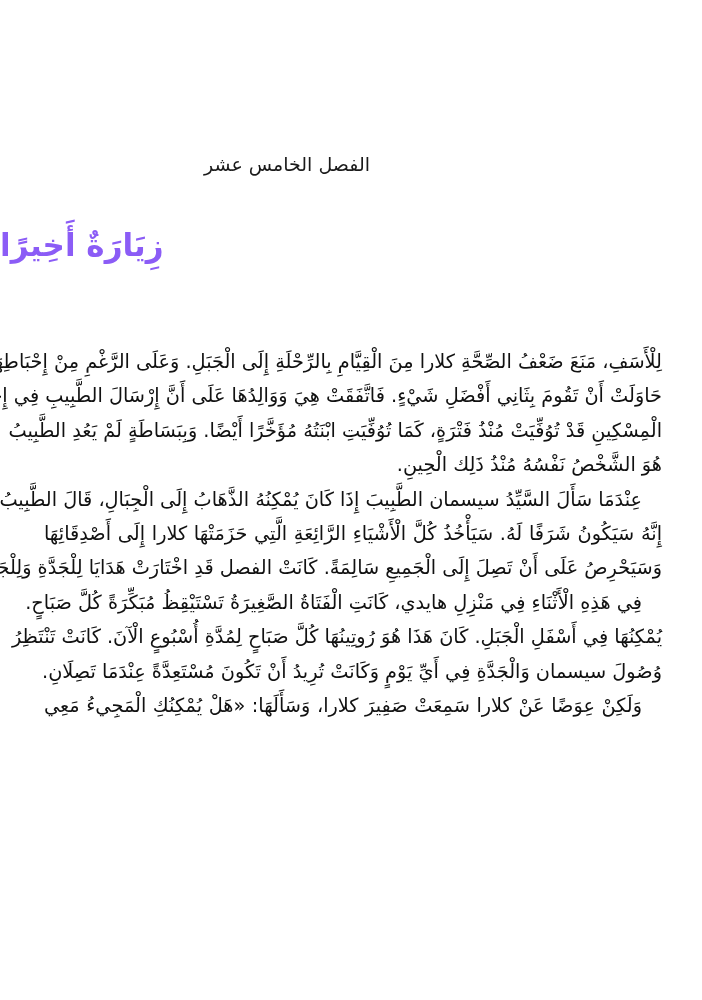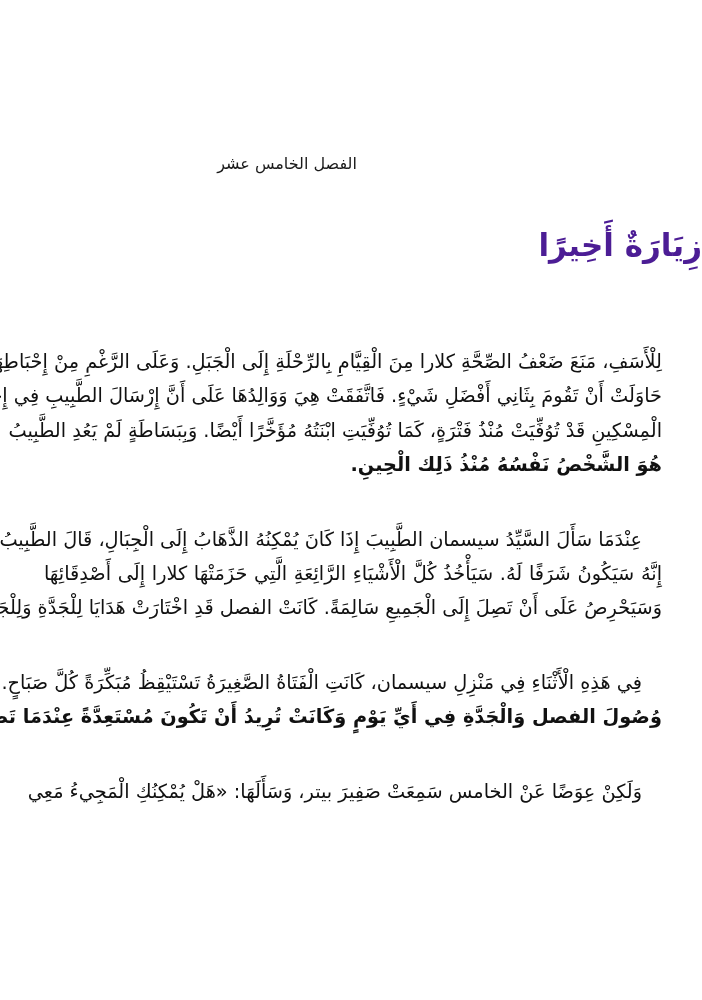--- a/index.html
+++ b/index.html
@@ -1,23 +1,23 @@
 <!DOCTYPE html>
 <html lang="ar" dir="rtl"><head>
 <meta charset="utf-8">
 <style>
   html, body { margin:0; padding:0; background:#ffffff; }
   body { width:702px; height:1000px; overflow:hidden; position:relative; font-family:"DejaVu Sans", sans-serif; color:#111111; }
-  .chapter-label { position:absolute; top:150px; left:0; width:574px; text-align:center; font-size:16px; line-height:28px; color:#1a1a1a; }
-  .title { position:absolute; top:220px; left:0; width:702px; text-align:right; font-size:31px; font-weight:bold; line-height:50px; color:#4c1d95; }
+  .chapter-label { position:absolute; top:150px; left:0; width:574px; text-align:center; font-size:19px; line-height:28px; color:#1a1a1a; }
+  .title { position:absolute; top:220px; left:0; width:702px; text-align:left; font-size:31px; font-weight:bold; line-height:50px; color:#8b5cf6; }
   .body { position:absolute; top:345px; left:44px; width:618px; direction:rtl; }
   .para { font-size:19.3px; line-height:34.4px; text-align:justify; text-align-last:right; margin:0; }
   .para .line { display:block; text-align:justify; text-align-last:justify; white-space:nowrap; }
-  .para .line.last { text-align-last:right;font-weight:bold; }
-  .para .line.indent { padding-right:20px;margin-top:40px; }
+  .para .line.last { text-align-last:right; }
+  .para .line.indent { padding-right:20px; }
 </style>
 </head>
 <body>
 
 <div>
   <div class="chapter-label">الفصل الخامس عشر</div>
   <div class="title">زِيَارَةٌ أَخِيرًا</div>
 
   <div class="body">
     <p class="para">
@@ -25,22 +25,23 @@
       <span class="line">حَاوَلَتْ أَنْ تَقُومَ بِثَانِي أَفْضَلِ شَيْءٍ. فَاتَّفَقَتْ هِيَ وَوَالِدُهَا عَلَى أَنَّ إِرْسَالَ الطَّبِيبِ فِي إِجَازَةٍ</span>
       <span class="line">الْمِسْكِينِ قَدْ تُوُفِّيَتْ مُنْذُ فَتْرَةٍ، كَمَا تُوُفِّيَتِ ابْنَتُهُ مُؤَخَّرًا أَيْضًا. وَبِبَسَاطَةٍ لَمْ يَعُدِ الطَّبِيبُ</span>
       <span class="line last">هُوَ الشَّخْصُ نَفْسُهُ مُنْذُ ذَلِك الْحِينِ.</span>
     </p>
     <p class="para">
       <span class="line indent">عِنْدَمَا سَأَلَ السَّيِّدُ سيسمان الطَّبِيبَ إِذَا كَانَ يُمْكِنُهُ الذَّهَابُ إِلَى الْجِبَالِ، قَالَ الطَّبِيبُ</span>
       <span class="line">إِنَّهُ سَيَكُونُ شَرَفًا لَهُ. سَيَأْخُذُ كُلَّ الْأَشْيَاءِ الرَّائِعَةِ الَّتِي حَزَمَتْهَا كلارا إِلَى أَصْدِقَائِهَا</span>
       <span class="line">وَسَيَحْرِصُ عَلَى أَنْ تَصِلَ إِلَى الْجَمِيعِ سَالِمَةً. كَانَتْ الفصل قَدِ اخْتَارَتْ هَدَايَا لِلْجَدَّةِ وَلِلْجَدِّ</span>
     </p>
     <p class="para">
-      <span class="line indent">فِي هَذِهِ الْأَثْنَاءِ فِي مَنْزِلِ سيسمان، كَانَتِ الْفَتَاةُ الصَّغِيرَةُ تَسْتَيْقِظُ مُبَكِّرَةً كُلَّ صَبَاحٍ.</span>
-      <span class="line last">وُصُولَ الفصل وَالْجَدَّةِ فِي أَيِّ يَوْمٍ وَكَانَتْ تُرِيدُ أَنْ تَكُونَ مُسْتَعِدَّةً عِنْدَمَا تَصِلَانِ.</span>
+      <span class="line indent">فِي هَذِهِ الْأَثْنَاءِ فِي مَنْزِلِ هايدي، كَانَتِ الْفَتَاةُ الصَّغِيرَةُ تَسْتَيْقِظُ مُبَكِّرَةً كُلَّ صَبَاحٍ.</span>
+      <span class="line">يُمْكِنُهَا فِي أَسْفَلِ الْجَبَلِ. كَانَ هَذَا هُوَ رُوتِينُهَا كُلَّ صَبَاحٍ لِمُدَّةِ أُسْبُوعٍ الْآنَ. كَانَتْ تَنْتَظِرُ</span>
+      <span class="line last">وُصُولَ سيسمان وَالْجَدَّةِ فِي أَيِّ يَوْمٍ وَكَانَتْ تُرِيدُ أَنْ تَكُونَ مُسْتَعِدَّةً عِنْدَمَا تَصِلَانِ.</span>
     </p>
     <p class="para">
-      <span class="line indent">وَلَكِنْ عِوَضًا عَنْ الخامس سَمِعَتْ صَفِيرَ بيتر، وَسَأَلَهَا: «هَلْ يُمْكِنُكِ الْمَجِيءُ مَعِي</span>
+      <span class="line indent">وَلَكِنْ عِوَضًا عَنْ كلارا سَمِعَتْ صَفِيرَ كلارا، وَسَأَلَهَا: «هَلْ يُمْكِنُكِ الْمَجِيءُ مَعِي</span>
     </p>
     <p class="para">
     </p>
   </div>
 </div>
 
 </body></html>

